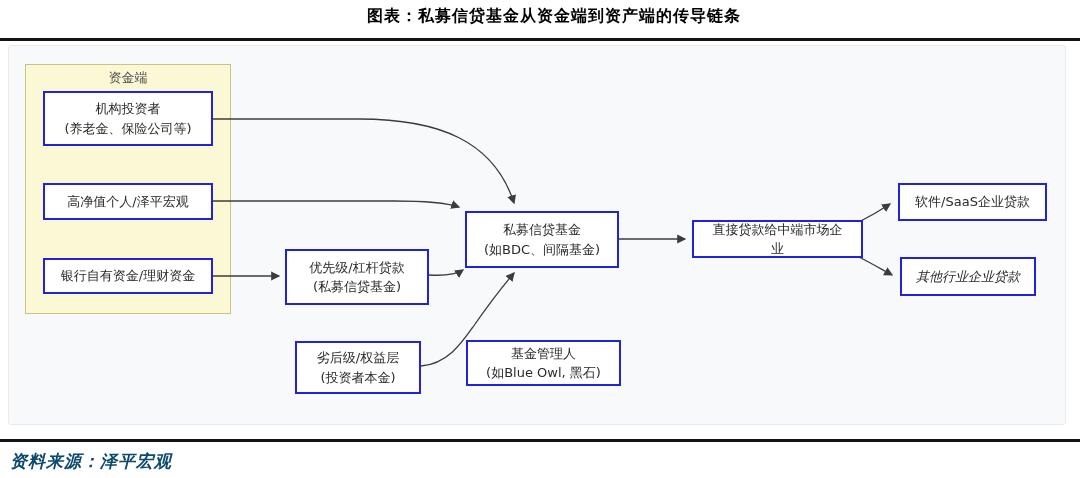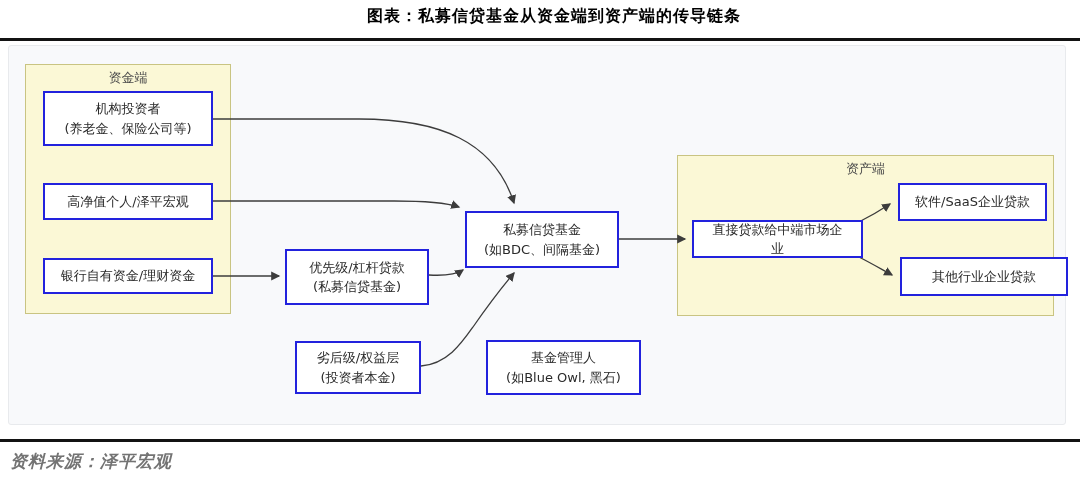--- a/index.html
+++ b/index.html
@@ -9,64 +9,61 @@
   html,body{margin:0;padding:0;background:#fff;}
   .page{position:relative;width:1080px;height:478px;background:#fff;overflow:hidden;
         font-family:"DejaVu Sans",sans-serif;}
   .title{position:absolute;top:6px;left:0;width:100%;text-align:center;
          font-family:"Liberation Serif",serif;font-weight:bold;font-size:16px;
          color:#000;letter-spacing:1px;margin-left:14px;}
   .rule{position:absolute;left:0;width:1080px;height:3px;background:var(--rule);}
   .rule-top{top:38px;}
   .rule-bottom{top:439px;}
   .source{position:absolute;top:450px;left:10px;font-family:"Liberation Serif",serif;
-          font-style:italic;font-weight:600;font-size:17px;color:#737373;letter-spacing:1px;}
+          font-style:italic;font-weight:600;font-size:17px;color:#0c4a6e;letter-spacing:1px;}
   .canvas{position:absolute;left:8px;top:45px;width:1058px;height:380px;
           background:var(--canvas-bg);border:1px solid var(--canvas-border);
           border-radius:3px;box-sizing:border-box;}
   .panel{position:absolute;background:var(--panel-bg);border:1px solid var(--panel-border);
          box-sizing:border-box;}
   .panel-label{position:absolute;top:4px;left:0;width:100%;text-align:center;
                font-size:13px;color:#4b4b4b;}
   .p-funding{left:16px;top:18px;width:206px;height:250px;}
   .p-product{left:256px;top:31px;width:376px;height:343px;}
   .p-asset{left:668px;top:109px;width:377px;height:161px;}
   .node{position:absolute;background:#fff;border:2px solid var(--box-border);
         box-sizing:border-box;display:flex;flex-direction:column;align-items:center;
         justify-content:center;text-align:center;font-size:13px;color:#2a2a2a;
         line-height:1.5;padding:13px;}
   .n-inst{left:34px;top:45px;width:170px;height:55px;}
   .n-hnwi{left:34px;top:137px;width:170px;height:37px;}
   .n-bank{left:34px;top:212px;width:170px;height:36px;}
   .n-senior{left:276px;top:203px;width:144px;height:56px;}
   .n-fund{left:456px;top:165px;width:154px;height:57px;}
   .n-junior{left:286px;top:295px;width:126px;height:53px;}
-  .n-manager{left:457px;top:294px;width:155px;height:55px;margin-left:20px;}
+  .n-manager{left:457px;top:294px;width:155px;height:46px;}
   .n-direct{left:683px;top:174px;width:171px;height:38px;}
   .n-saas{left:889px;top:137px;width:149px;height:38px;}
-  .n-other{left:891px;top:211px;width:168px;height:39px;}
+  .n-other{left:891px;top:211px;width:136px;height:39px;font-style:italic;}
   .arrows{position:absolute;left:0;top:0;width:1058px;height:380px;pointer-events:none;}
   .arrows path.arrow{stroke:var(--arrow);stroke-width:1.3;fill:none;}
   #ah path{fill:var(--arrow);}
 </style>
 </head>
 <body>
 
 <div class="page">
 
   <div class="title">图表：私募信贷基金从资金端到资产端的传导链条</div>
   <div class="rule rule-top"></div>
 
   <div class="canvas">
 
     <div class="panel p-funding">
       <div class="panel-label">资金端</div>
-    </div>
-    <div class="panel p-asset">
-      <div class="panel-label">资产端</div>
     </div>
 
     <svg class="arrows" viewBox="0 0 1058 380">
       <defs>
         <marker id="ah" markerWidth="8" markerHeight="8" refX="6" refY="3.5" orient="auto">
           <path d="M0,0 L7,3.5 L0,7 Z"></path>
         </marker>
       </defs>
       <path class="arrow" d="M204,73 L350,73 C430,73 485,95 505,157" marker-end="url(#ah)"></path>
       <path class="arrow" d="M204,155 L385,155 C415,155 438,157 450,161" marker-end="url(#ah)"></path>

